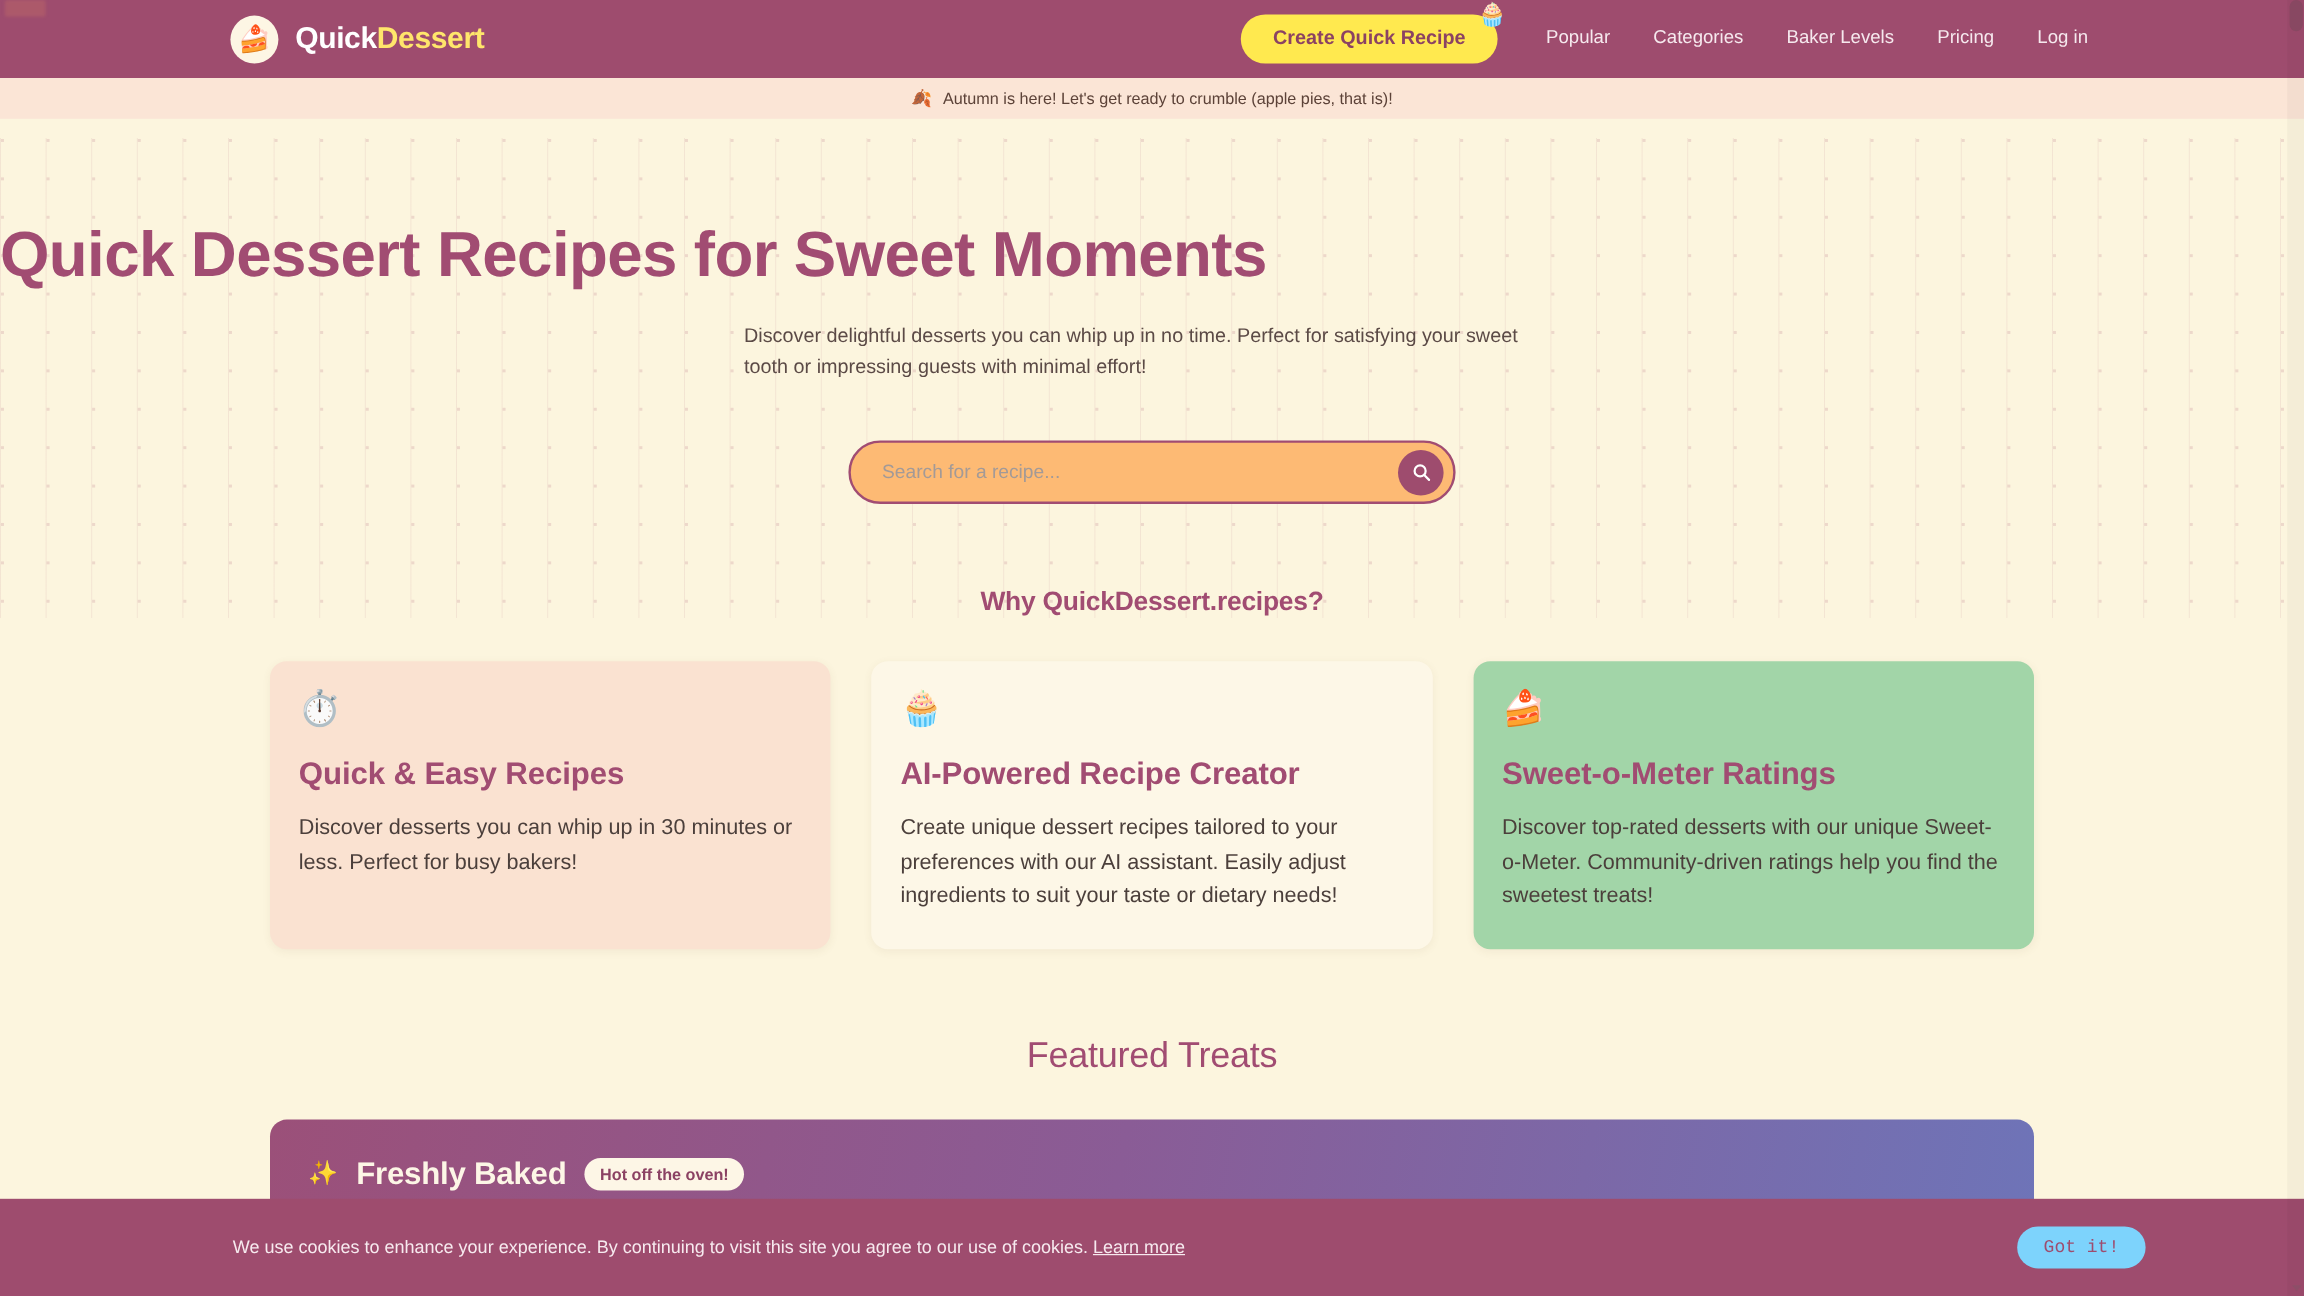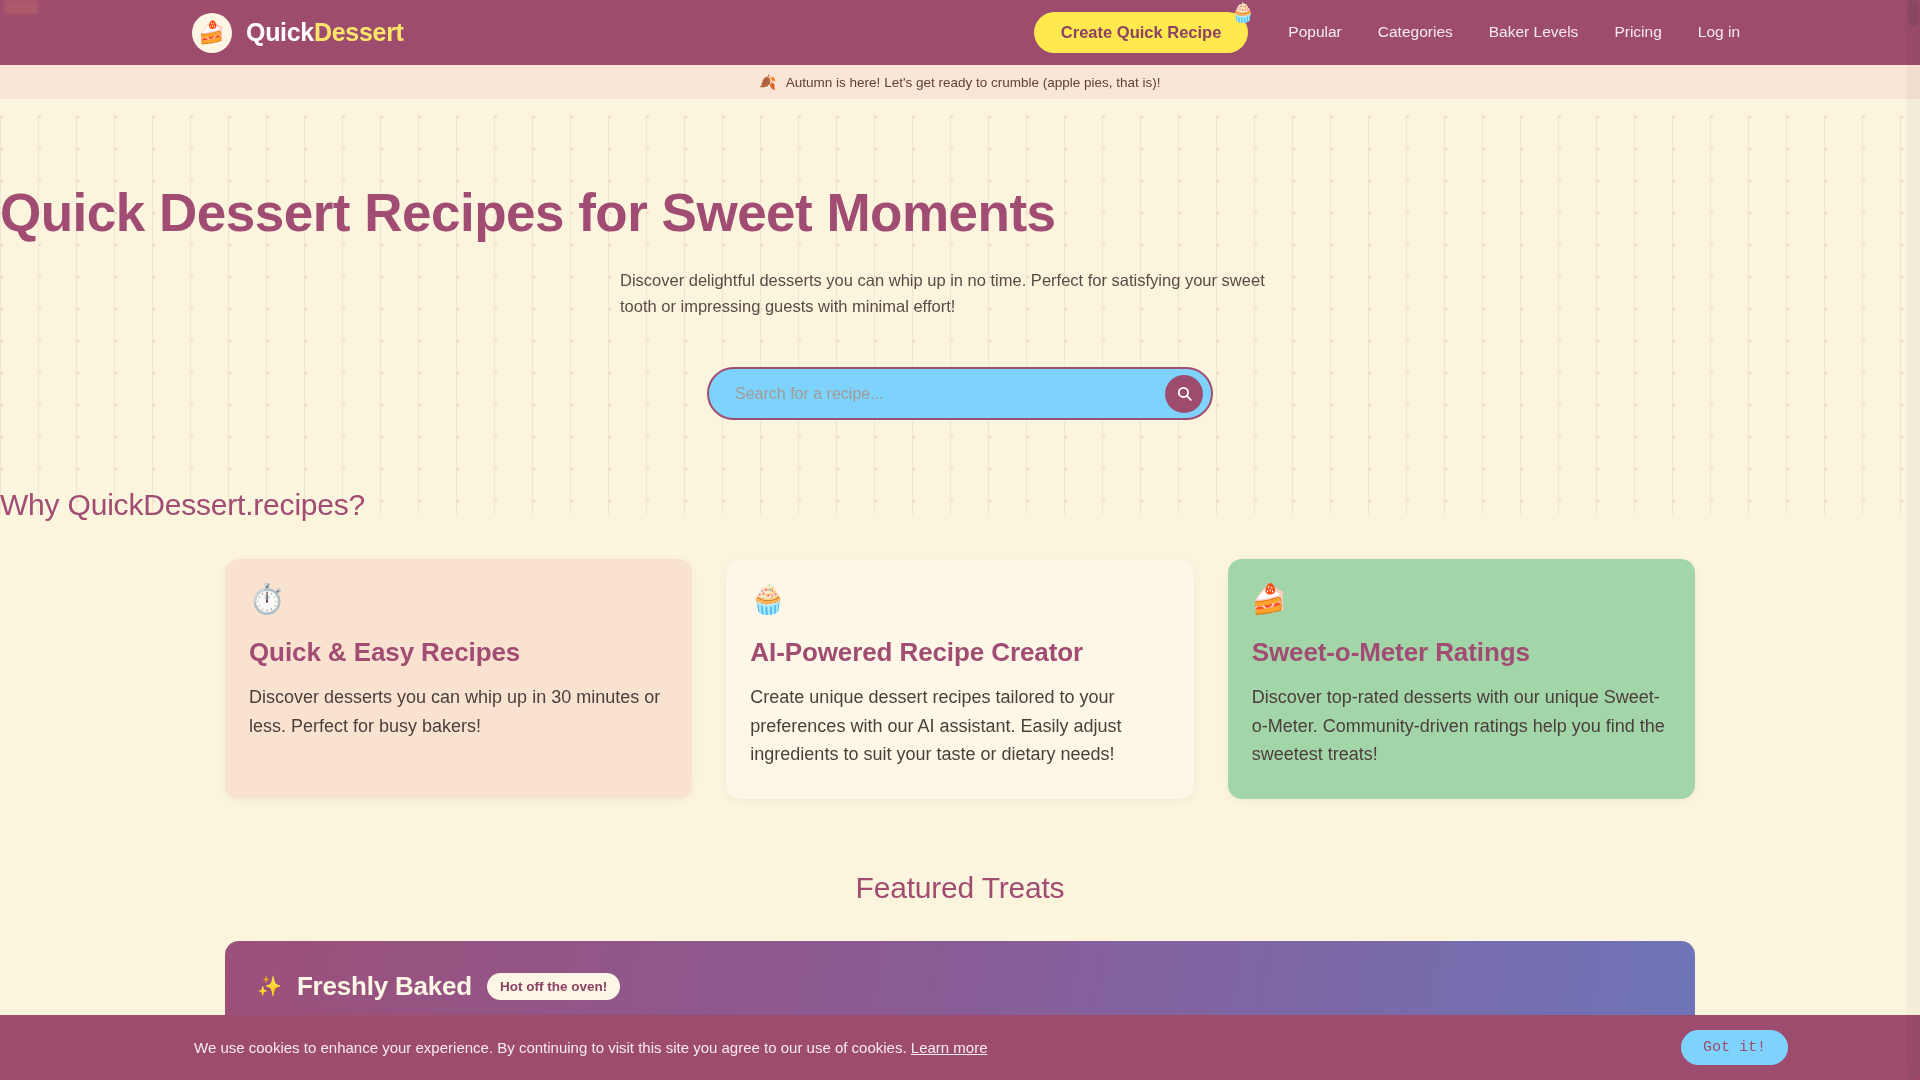--- a/index.html
+++ b/index.html
@@ -166,21 +166,21 @@
   .search-row {
     display: flex;
     justify-content: center;
     margin-top: 48px;
   }
 
   .search-box {
     position: relative;
     width: 506px;
     height: 53px;
-    background: #7dd3fc;
+    background: #fdba74;
     border: 2px solid #A14C72;
     border-radius: 30px;
     display: flex;
     align-items: center;
     padding: 0 8px 0 26px;
   }
 
   .search-input {
     flex: 1;
     border: none;
@@ -200,23 +200,24 @@
     border: none;
     cursor: pointer;
     display: flex;
     align-items: center;
     justify-content: center;
     flex: 0 0 38px;
   }
 
   
   .why-title {
+    text-align: center;
     margin-top: 68px;
-    font-size: 30px;
-    font-weight: 400;
+    font-size: 22px;
+    font-weight: 700;
     color: #A14C72;
     letter-spacing: -0.2px;
   }
 
   .cards {
     display: flex;
     gap: 34px;
     margin: 37px auto 0;
     width: 1470px;
   }
@@ -296,21 +297,21 @@
     border-radius: 20px;
     white-space: nowrap;
   }
 
   
   .cookie-bar {
     position: absolute;
     left: 0;
     right: 0;
     bottom: 0;
-    height: 65px;
+    height: 81px;
     background: #9E4C6E;
     display: flex;
     align-items: center;
     padding: 0 132px 0 194px;
     z-index: 20;
   }
 
   .cookie-text {
     color: #F7EAEF;
     font-size: 15px;

